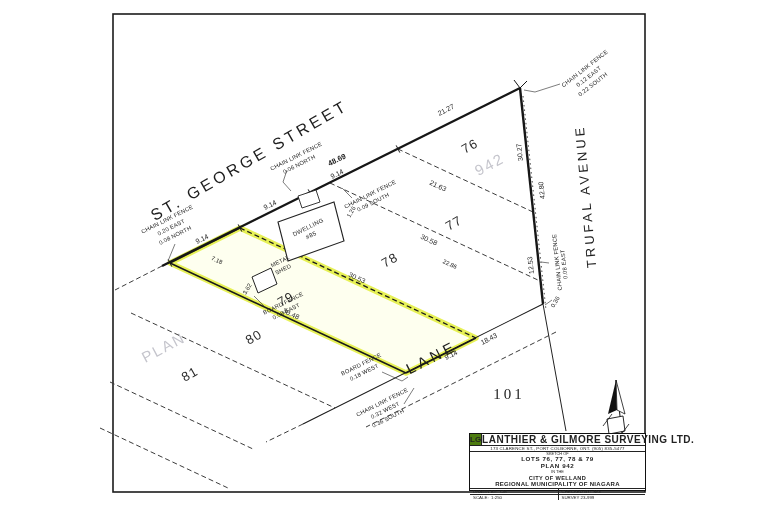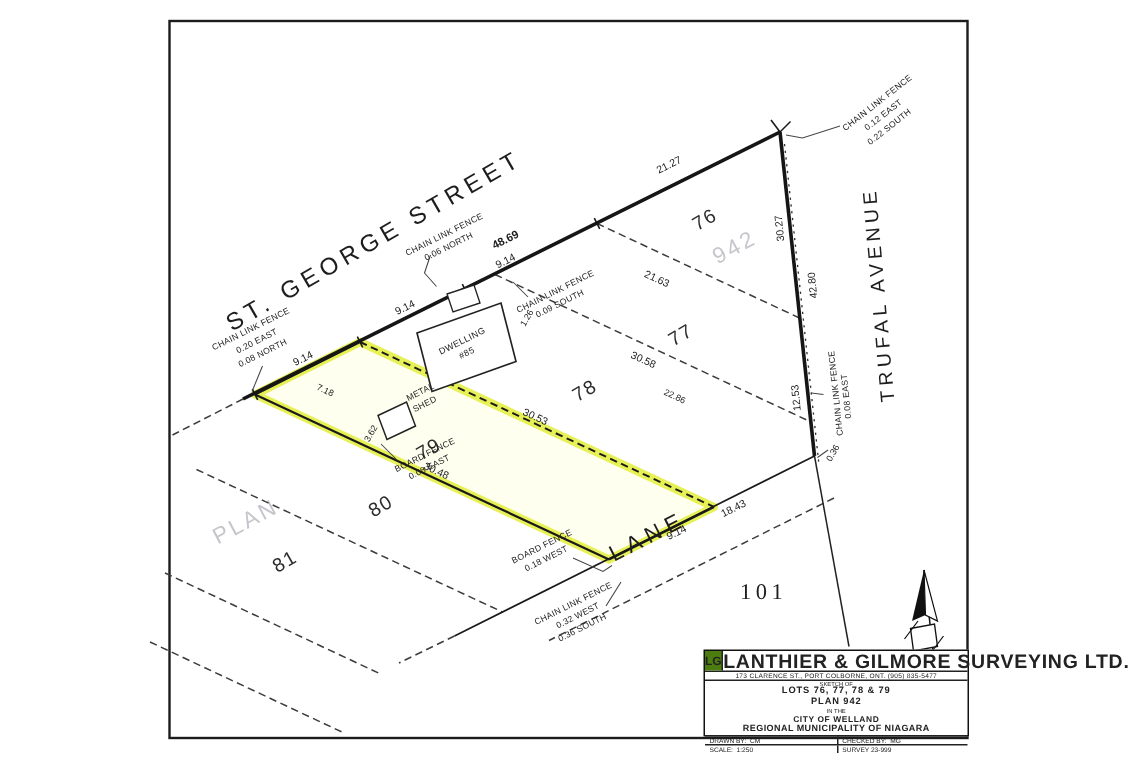--- a/index.html
+++ b/index.html
@@ -11,21 +11,21 @@
   .fence{font-size:5.8px;letter-spacing:.2px;}
   .lot{font-size:13px;letter-spacing:1px;fill:#2b2b2b;}
   .bldg{font-size:6px;letter-spacing:.3px;}
   .wm{fill:#b7b7c0;opacity:.8;letter-spacing:2px;font-size:15px;}
   
   #tblock{position:absolute;left:469px;top:433px;width:177px;height:58px;border:1.3px solid #111;
     background:#fff;display:flex;flex-direction:column;box-sizing:border-box;color:#222;}
   .tb-row1{display:flex;border-bottom:1px solid #222;height:13px;align-items:stretch;}
   .tb-logo{width:15px;border-right:1px solid #222;display:flex;align-items:center;justify-content:center;
     font-weight:bold;font-size:8px;letter-spacing:0;background:#4d7c0f;}
-  .tb-name{flex:1;display:flex;align-items:center;justify-content:center;font-size:13px;
+  .tb-name{flex:1;display:flex;align-items:center;justify-content:center;font-size:10px;
     letter-spacing:.5px;white-space:nowrap;font-weight:bold;}
   .tb-addr{height:7px;border-bottom:1px solid #222;display:flex;align-items:center;justify-content:center;
     font-size:4.4px;letter-spacing:.2px;white-space:nowrap;}
   .tb-mid{flex:1;border-bottom:1px solid #222;display:flex;flex-direction:column;align-items:center;
     justify-content:center;line-height:1.12;}
   .tb-tiny{font-size:3.9px;}
   .tb-l1{font-size:6.2px;font-weight:bold;letter-spacing:.6px;}
   .tb-l2{font-size:6.2px;font-weight:bold;letter-spacing:.6px;}
   .tb-city{font-size:5.6px;font-weight:bold;letter-spacing:.4px;}
   .tb-reg{font-size:6.0px;font-weight:bold;letter-spacing:.3px;white-space:nowrap;}

